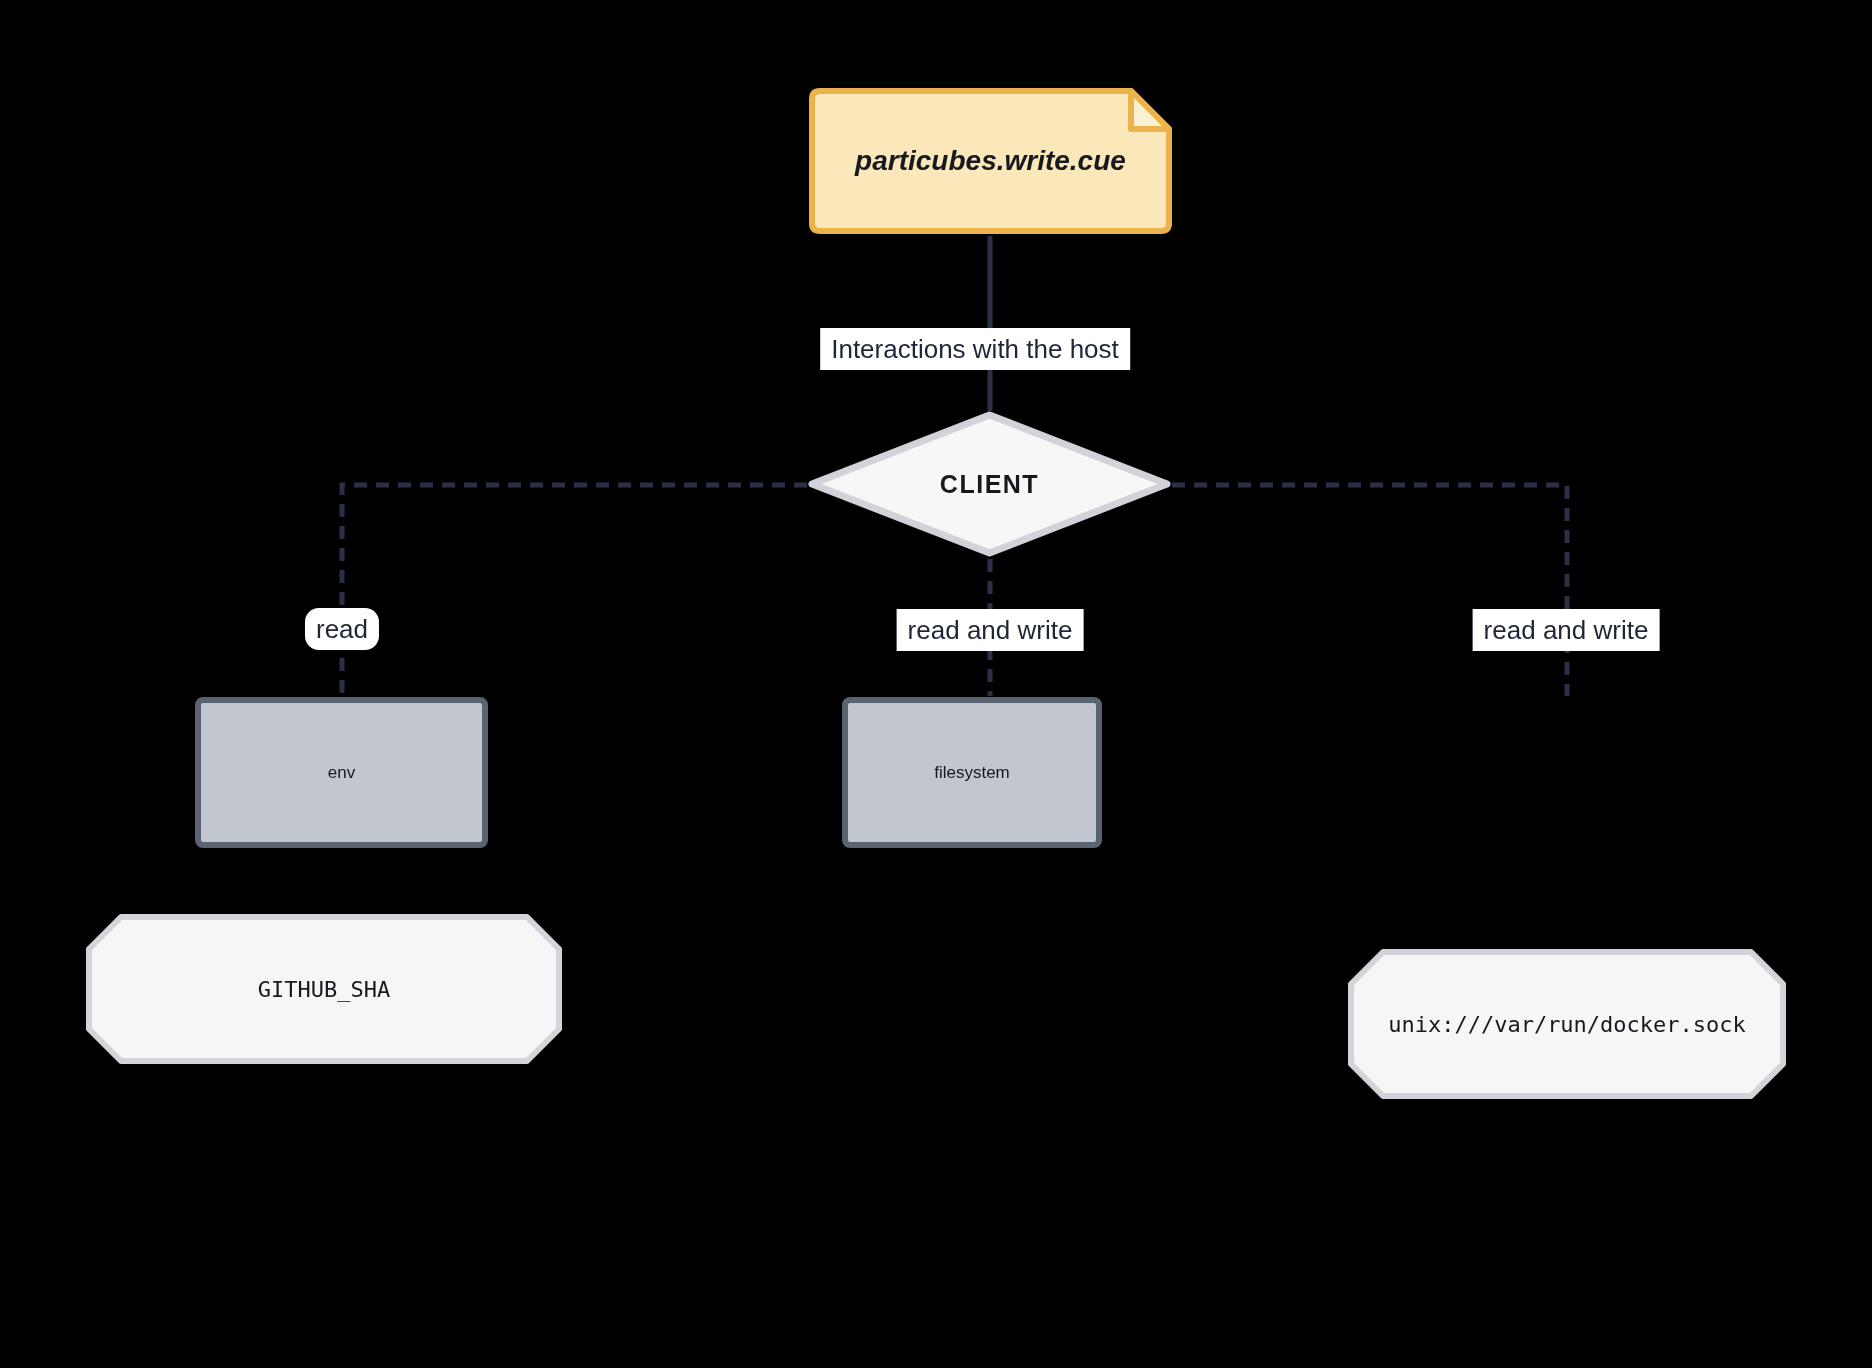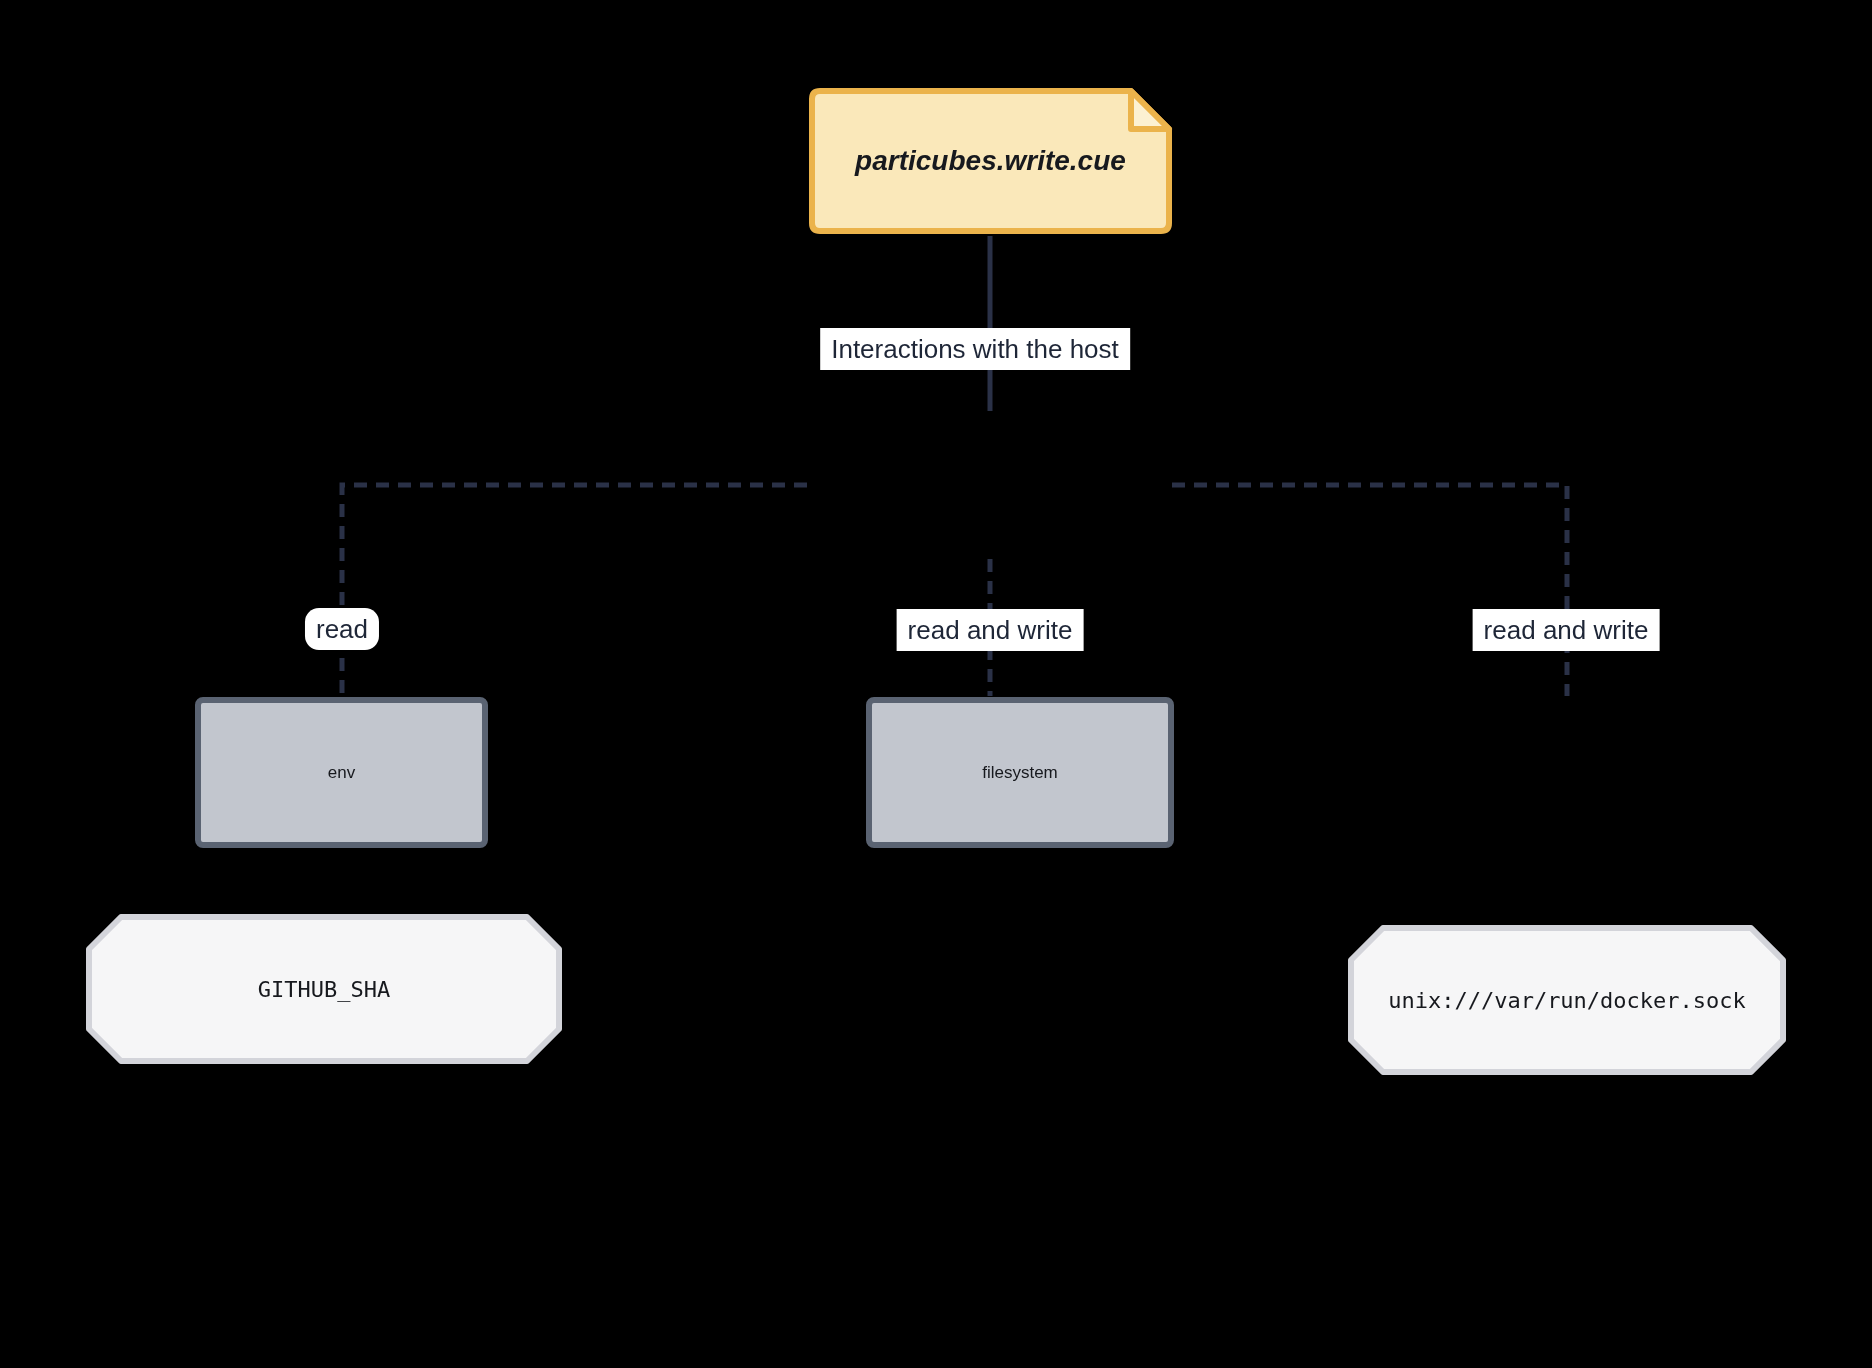--- a/index.html
+++ b/index.html
@@ -57,37 +57,37 @@
     position: absolute;
     box-sizing: border-box;
     background: var(--box_fill);
     border: 6px solid var(--box_border);
     border-radius: 8px;
     display: flex; align-items: center; justify-content: center;
     font-size: 17px;
     color: var(--node_text);
   }
   .box-env { left: 195px; top: 697px; width: 293px; height: 151px; }
-  .box-filesystem { left: 866px; top: 697px; width: 308px; height: 151px; }
+  .box-filesystem { left: 842px; top: 697px; width: 260px; height: 151px; }
   .box-network { left: 1418px; top: 697px; width: 295px; height: 151px; }
 
   
   .octagon-wrap { position: absolute; }
   .octagon-shape { fill: var(--octagon_fill); stroke: var(--octagon_border); stroke-width: 6; stroke-linejoin: round; }
   .octagon-text {
     position: absolute; inset: 0;
     display: flex; align-items: center; justify-content: center;
     font-family: "DejaVu Sans Mono", monospace;
     font-size: 22px;
     color: var(--node_text);
     white-space: nowrap;
   }
   .oct-1 { left: 85px;   top: 913px;  width: 478px; height: 152px; }
   .oct-2 { left: 785px;  top: 913px;  width: 412px; height: 152px; }
-  .oct-3 { left: 1347px; top: 924px;  width: 440px; height: 152px; }
+  .oct-3 { left: 1347px; top: 948px;  width: 440px; height: 152px; }
   .oct-4 { left: 83px;   top: 1128px; width: 462px; height: 152px; }
   .oct-5 { left: 775px;  top: 1128px; width: 435px; height: 152px; }
 </style>
 </head>
 <body>
 
 <div class="canvas">
 
   <svg class="edges-layer" width="1872" height="1368" viewBox="0 0 1872 1368">
     <path class="edge-solid" d="M 990 236 L 990 411"></path>
@@ -99,20 +99,26 @@
   <div class="abs note-wrap">
     <svg width="365" height="148" viewBox="0 0 365 148">
       <path class="note-outline" d="M 12 4 H 323 L 361 42 V 136 Q 361 144 353 144 H 12 Q 4 144 4 136 V 12 Q 4 4 12 4 Z"></path>
       <path class="note-fold" d="M 323 4 L 361 42 L 323 42 Z"></path>
     </svg>
     <div class="note-text">particubes.write.cue</div>
   </div>
 
   <div class="edge-label" style="left:975px; top:325px;margin-top:24px;">Interactions with the host</div>
 
+  <div class="abs diamond-wrap">
+    <svg width="365" height="148" viewBox="0 0 365 148">
+      <polygon class="diamond-shape" points="182.5,5 360,74 182.5,143 5,74"></polygon>
+    </svg>
+    <div class="diamond-text">CLIENT</div>
+  </div>
 
   <div class="edge-label" style="left:342px; top:629px;border-radius:14px;">read</div>
   <div class="edge-label" style="left:990px; top:630px;">read and write</div>
   <div class="edge-label" style="left:1566px; top:630px;">read and write</div>
 
   <div class="gray-box box-env">
     <span>env</span>
   </div>
   <div class="gray-box box-filesystem">
     <span>filesystem</span>

